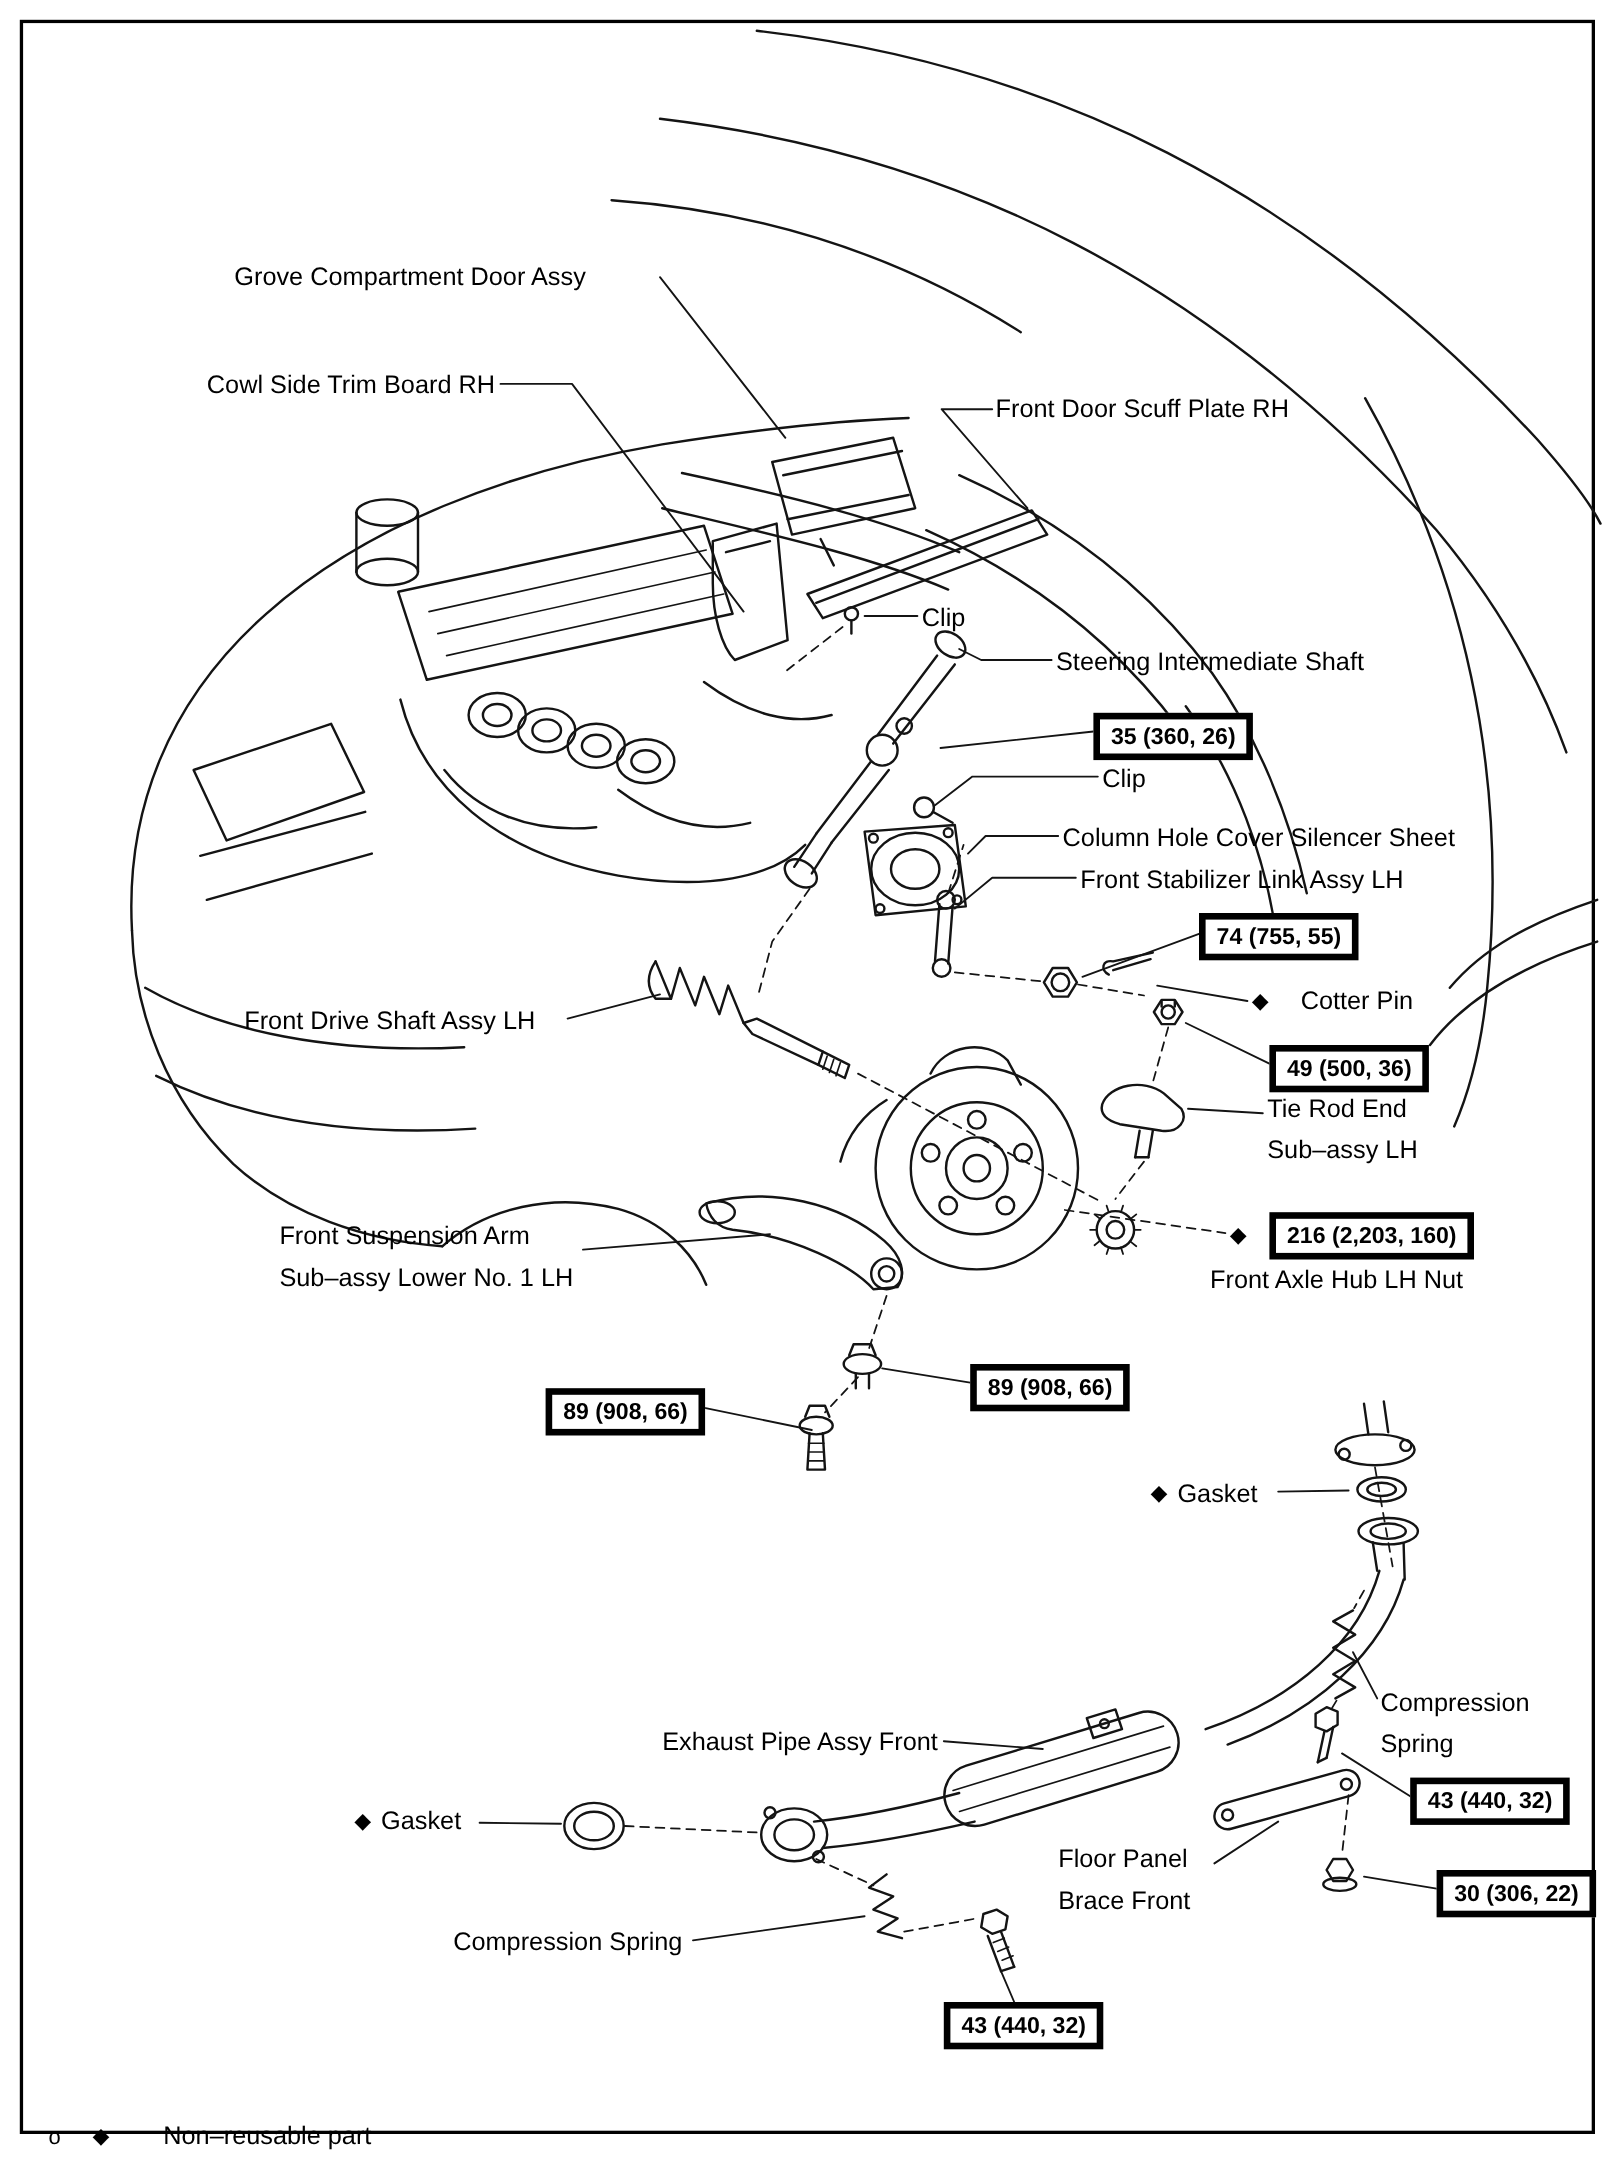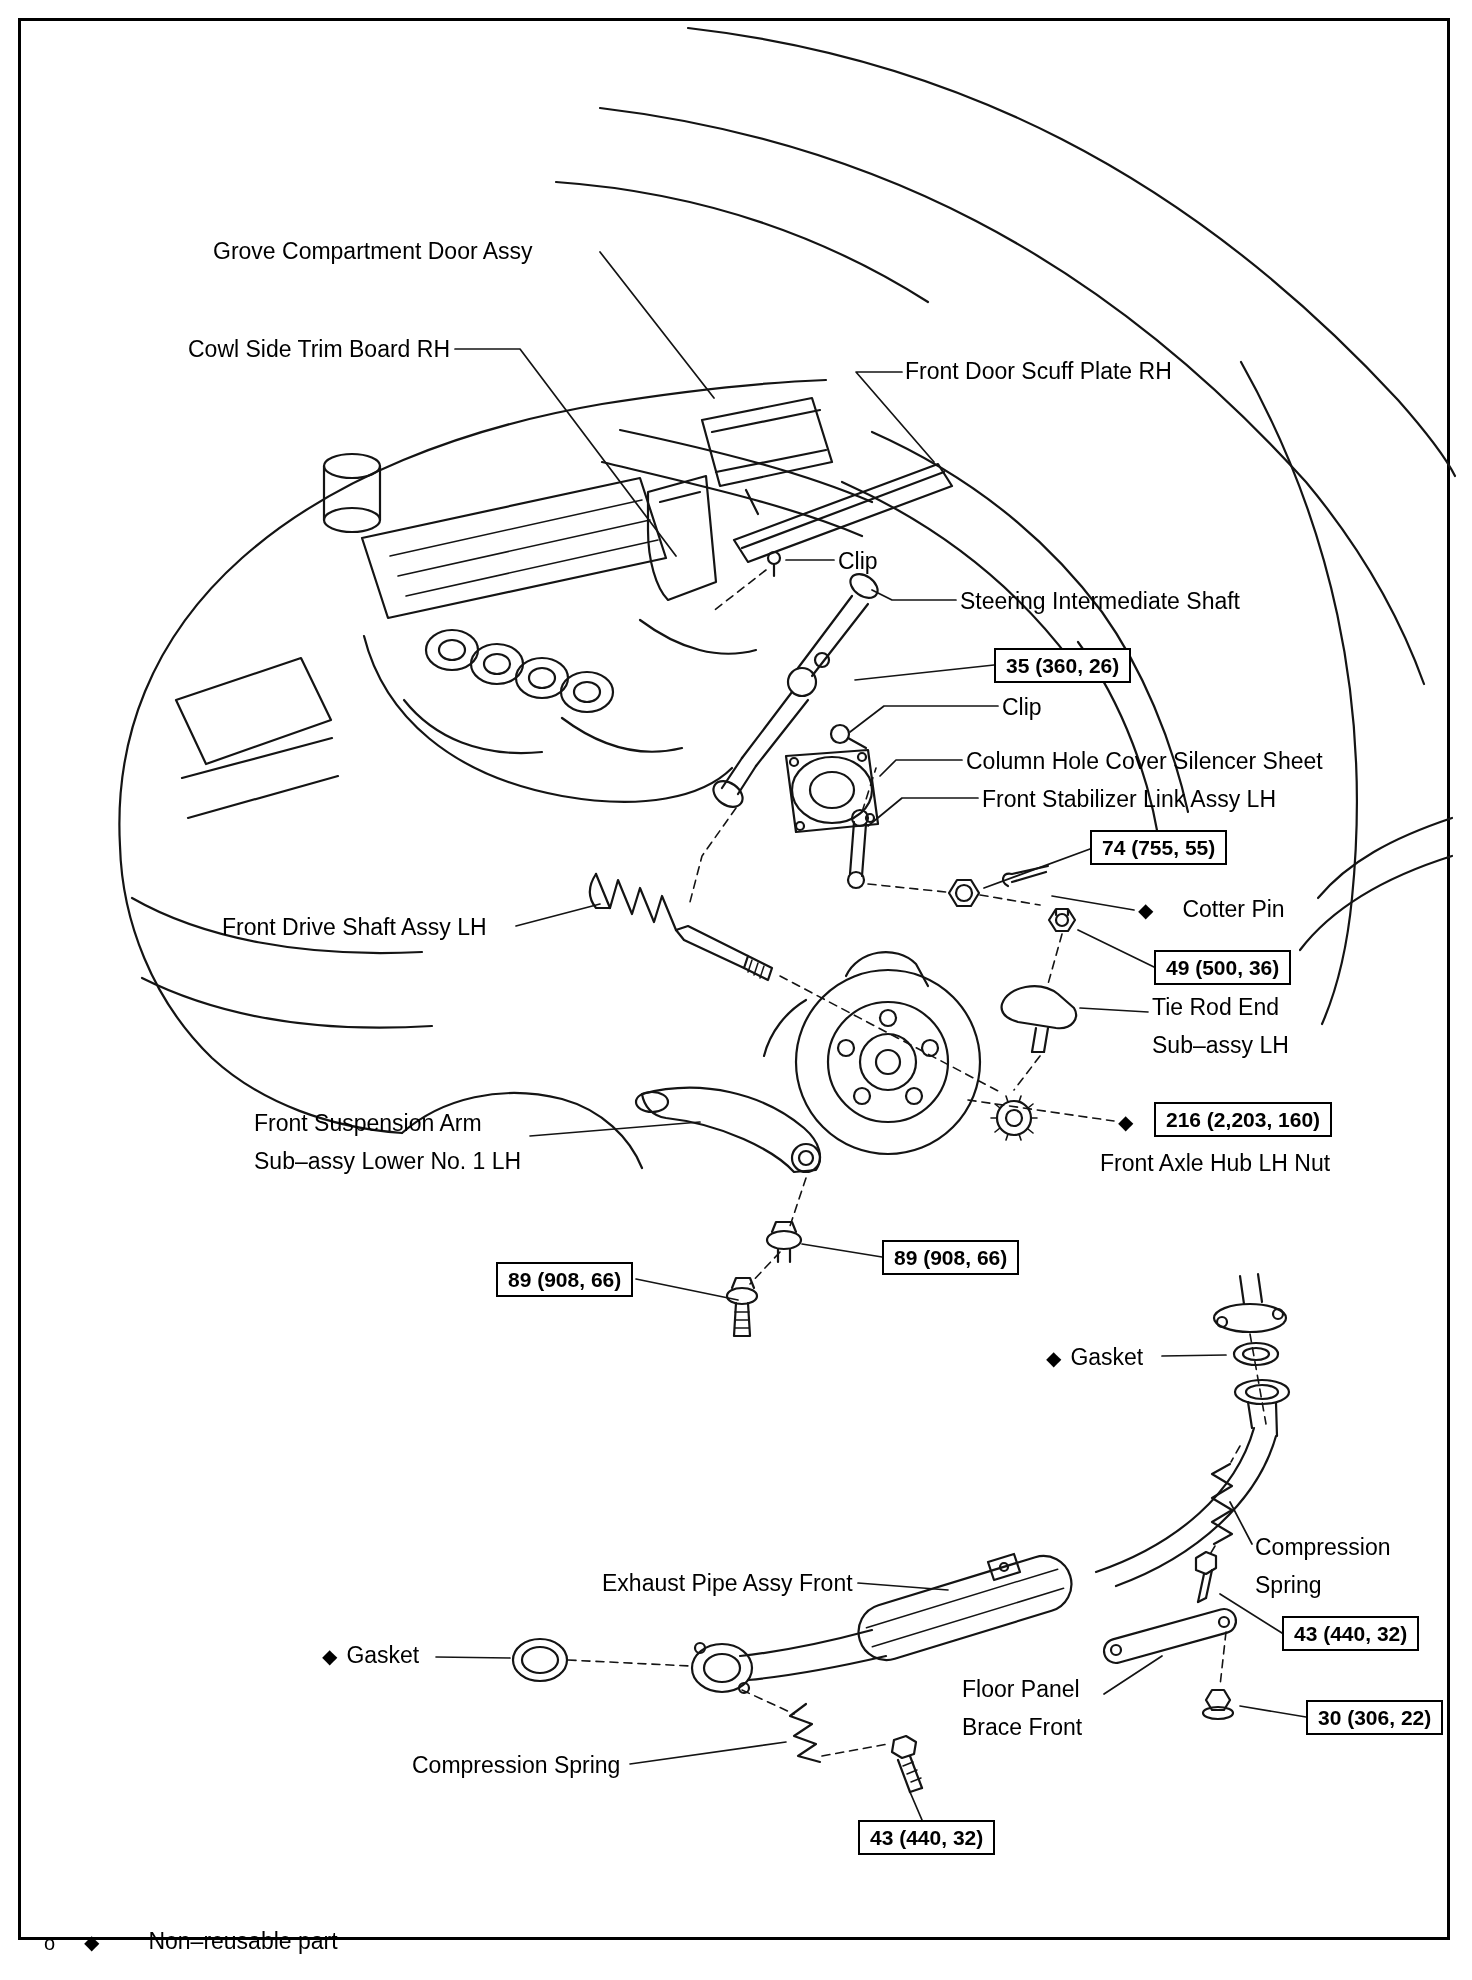--- a/index.html
+++ b/index.html
@@ -8,21 +8,21 @@
     font-family:"Liberation Sans", sans-serif;color:#000;overflow:hidden;
   }
   .frame{
     position:absolute;left:18px;top:18px;width:1432px;height:1922px;
     border:3px solid #000;box-sizing:border-box;
   }
   .art{position:absolute;left:0;top:0;width:1472px;height:1980px;}
   .lbl{position:absolute;font-size:23px;line-height:27px;white-space:nowrap;}
   .lbl.two div{line-height:38px;}
   .torque{
-    position:absolute;border:2px solid #000000;background:#fff;
+    position:absolute;border:6px solid #000000;background:#fff;
     font-weight:bold;font-size:21px;line-height:21px;padding:5px 10px;white-space:nowrap;
   }
   .dia{font-size:20px;margin-right:9px;}
   .row{position:absolute;display:flex;align-items:center;white-space:nowrap;}
   .legend-box{
     border:2px solid #000;background:#fff;font-size:23px;line-height:23px;
     padding:4px 12px;display:inline-block;
   }
   .legend-text{font-size:23px;margin-left:10px;}
   .figcode{position:absolute;font-size:17px;letter-spacing:1px;}

